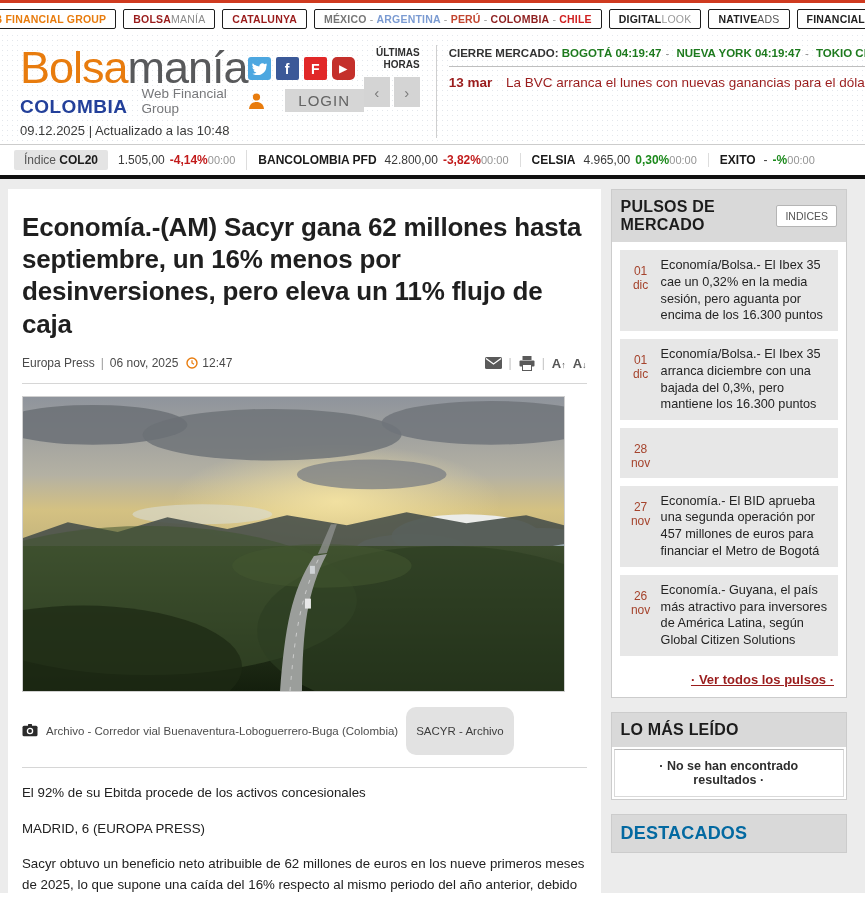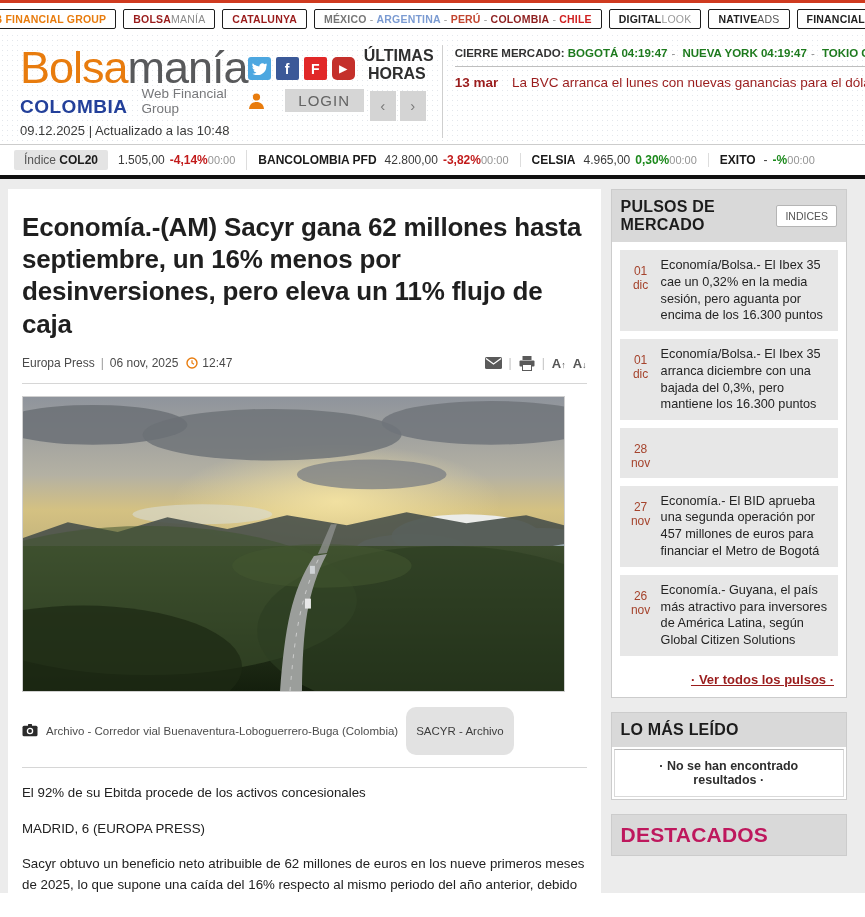--- a/index.html
+++ b/index.html
@@ -29,21 +29,21 @@
            color:#fff; font-weight:bold; font-size:14px; cursor:pointer; }
   .tw { background:#4da7e0; border-radius:3px; }
   .fb { background:#3b5998; border-radius:2px; }
   .fl { background:#e12828; border-radius:2px; }
   .yt { background:#c4302b; border-radius:5px; font-size:10px; }
   .login-row { display:flex; align-items:center; gap:20px; margin-top:9px; }
   .login-btn { background:#d6d6d6; color:#636363; font-size:15px; letter-spacing:1px;
                padding:3px 0; width:88px; text-align:center; cursor:pointer; }
 
   .uh-block { width:62px; text-align:right; padding-top:2px; margin-right:8px; }
-  .uh-title { font-size:16px; font-weight:bold; color:#2e2e2e; line-height:1.15; }
+  .uh-title { font-size:10px; font-weight:bold; color:#2e2e2e; line-height:1.15; }
   .uh-btns { display:flex; gap:4px; justify-content:flex-end; margin-top:7px; }
   .uh-btn { width:26px; height:30px; background:#d4d4d4; color:#7a7a7a; font-size:15px;
             display:flex; align-items:center; justify-content:center; cursor:pointer; }
 
   .market-block { flex:1; border-left:1px solid #cfcfcf; margin-left:8px; padding:2px 0 0 12px; }
   .cierre-row { font-size:11.5px; font-weight:bold; color:#333; padding-bottom:7px;
                 border-bottom:1px solid #bfbfbf; white-space:nowrap; }
   .cierre-row .gm { color:#1d7a1d; } .cierre-row .sep { color:#8a8a8a; font-weight:normal; padding:0 4px; }
   .breaking-row { margin-top:8px; font-size:13.5px; color:#9a1c1c; white-space:nowrap; overflow:hidden; }
   .breaking-date { font-weight:bold; margin-right:10px; }
@@ -77,21 +77,21 @@
   .caption-row { display:flex; align-items:center; gap:8px; margin-top:15px; font-size:11.5px; color:#4c4c4c; }
   .cap-badge { background:#e2e2e2; border-radius:10px; padding:18px 10px; color:#3d3d3d; white-space:nowrap; }
   .article-body p { font-size:13.3px; color:#222; line-height:1.55; margin:15px 0; }
 
   
   .sidebar { width:250px; }
   .panel { background:#fff; border:1px solid #ccc; margin-bottom:14px; }
   .panel-head { background:#d9d9d9; display:flex; align-items:center; justify-content:space-between;
                 padding:8px 9px; }
   .panel-title { font-size:16px; font-weight:bold; color:#1c1c1c; letter-spacing:.2px; }
-  .panel-title.navy { color:#be185d; font-size:21px; }
+  .panel-title.navy { color:#0369a1; font-size:18px; }
   .indices-btn { background:#fff; border:1px solid #b5b5b5; border-radius:2px; color:#555;
                  font-size:10.5px; padding:4px 8px; cursor:pointer; }
   .pulse { display:flex; gap:6px; background:#e7e7e7; margin:8px; padding:7px 7px; cursor:pointer; }
   .pulse-date { width:28px; text-align:center; color:#a5432c; font-size:12px; line-height:1.15; padding-top:8px; }
   .pulse-text { flex:1; font-size:12.7px; color:#242424; line-height:1.32; }
   .pulse-link { text-align:right; padding:8px 12px 10px; font-size:13px; font-weight:bold;
                 color:#9a1c1c; text-decoration:underline; cursor:pointer; }
   .empty-box { margin:2px; border:1px solid #d9d9d9; border-top:1px solid #bbb; padding:9px 20px;
                text-align:center; font-size:12.5px; font-weight:bold; color:#2e2e2e; }
 </style>

